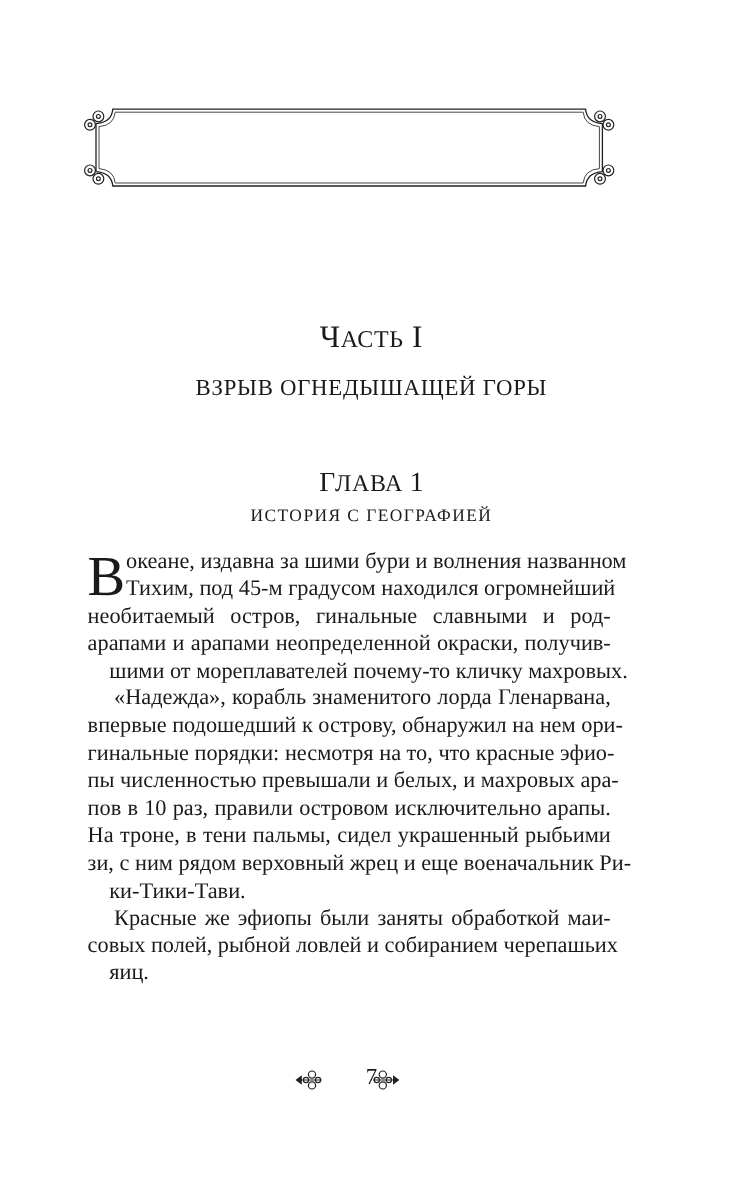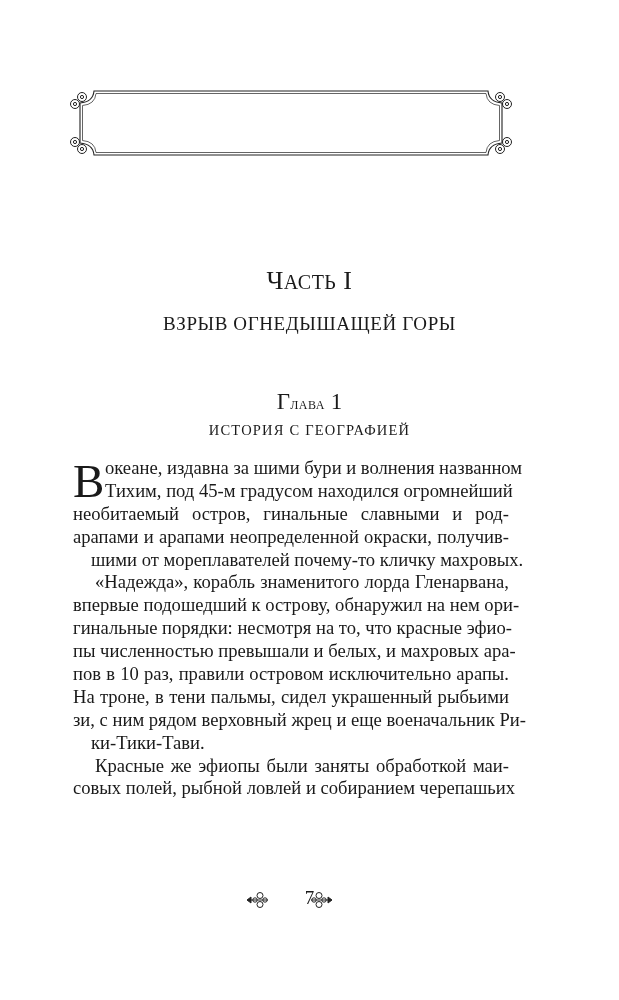--- a/index.html
+++ b/index.html
@@ -3,21 +3,21 @@
 <meta charset="utf-8">
 <style>
   html, body { margin: 0; padding: 0; background: #ffffff; }
   body { width: 619px; height: 1000px; position: relative; overflow: hidden; color: #1a1a1a; font-family: "Liberation Serif", "DejaVu Serif", serif; }
   .frame { position: absolute; left: 66px; top: 86px; width: 450px; height: 74px; }
   .frame svg { display: block; }
   .part-title { position: absolute; left: 0; width: 619px; top: 266px; text-align: center; font-size: 26px; letter-spacing: 0.5px; }
   .part-title .sc { font-size: 20px; }
   .part-subtitle { position: absolute; left: 0; width: 619px; top: 313px; text-align: center; font-size: 19px; letter-spacing: 0.6px; }
   .chapter-title { position: absolute; left: 0; width: 619px; top: 389px; text-align: center; font-size: 23px; }
-  .chapter-title .sc { font-size: 12px; letter-spacing: 0.5px; text-align: center; }
+  .chapter-title .sc { font-size: 20px; letter-spacing: 0.5px; text-align: center; }
   .chapter-subtitle { position: absolute; left: 0; width: 619px; top: 422px; text-align: center; font-size: 14.5px; letter-spacing: 1.2px; }
   .body-text { position: absolute; left: 73px; top: 457px; width: 436px; font-size: 18.6px; line-height: 22.9px; }
   .line { white-space: nowrap; display: block; text-align: justify; text-align-last: justify; height: 22.9px; }
   .line.last { text-align-last: left; margin-left: 18px; }
   .line.indent { padding-left: 22px; }
   .line.dc { padding-left: 32px; }
   .dropcap { position: absolute; left: 0; top: 4px; font-size: 47px; line-height: 40px; }
   .folio { position: absolute; left: 0; width: 619px; top: 887px; text-align: center; font-size: 19px; }
   .orn { position: absolute; top: 891px; }
 </style>
@@ -75,20 +75,21 @@
   <span class="line indent">«Надежда», корабль знаменитого лорда Гленарвана,</span>
   <span class="line">впервые подошедший к острову, обнаружил на нем ори-</span>
   <span class="line">гинальные порядки: несмотря на то, что красные эфио-</span>
   <span class="line">пы численностью превышали и белых, и махровых ара-</span>
   <span class="line">пов в 10 раз, правили островом исключительно арапы.</span>
   <span class="line">На троне, в тени пальмы, сидел украшенный рыбьими</span>
   <span class="line">зи, с ним рядом верховный жрец и еще военачальник Ри-</span>
   <span class="line last">ки-Тики-Тави.</span>
   <span class="line indent">Красные же эфиопы были заняты обработкой маи-</span>
   <span class="line">совых полей, рыбной ловлей и собиранием черепашьих</span>
+  <span class="line last">яиц.</span>
 </div>
 
 <svg class="orn" style="left:246px" width="24" height="18" viewBox="0 0 24 18" fill="none" stroke="#222" stroke-width="1">
   <path d="M1 9 L5 6 L5 12 Z" fill="#222"></path>
   <line x1="4" y1="9" x2="22" y2="9"></line>
   <circle cx="14" cy="4.5" r="3"></circle>
     <circle cx="14" cy="13.5" r="3"></circle>
   <circle cx="9" cy="9" r="2.2"></circle>
     <circle cx="19" cy="9" r="2.2"></circle>
 </svg>

